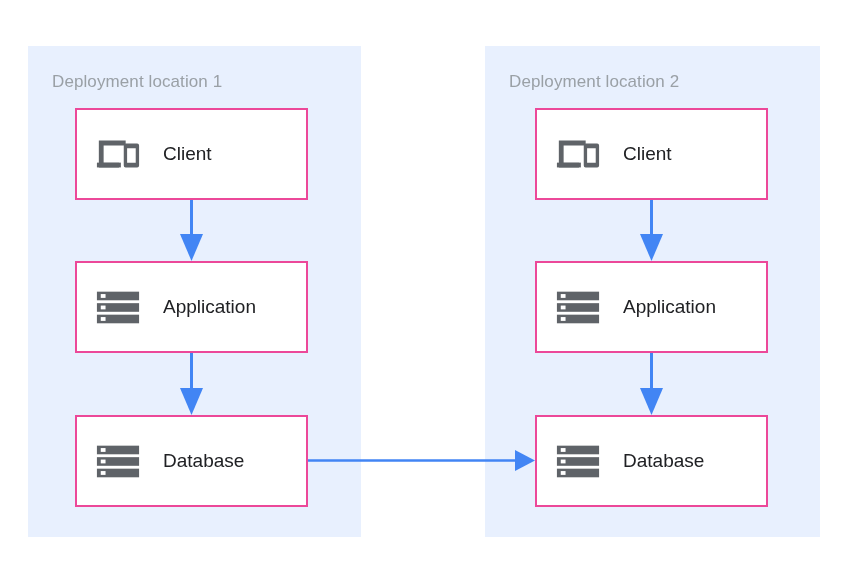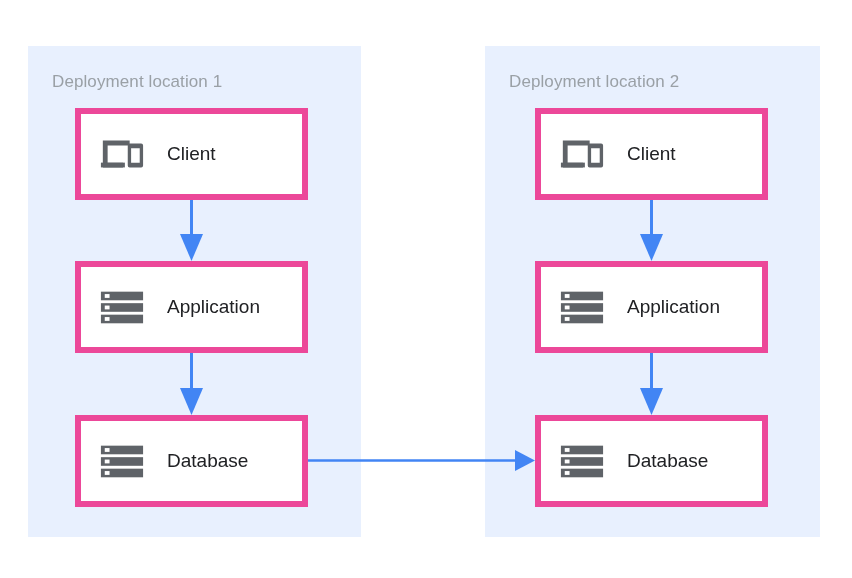--- a/index.html
+++ b/index.html
@@ -24,21 +24,21 @@
   .zone-title {
     position: absolute;
     font-size: 17px;
     color: #9aa0a6;
     letter-spacing: 0.1px;
     white-space: nowrap;
   }
   .node {
     position: absolute;
     background: #ffffff;
-    border: 6px solid #ec4899;
+    border: 2px solid #ec4899;
     box-sizing: border-box;
     display: flex;
     align-items: center;
     justify-content: flex-start;
   }
   .node-icon {
     width: 46px;
     height: 46px;
     margin-left: 18px;
     flex: 0 0 auto;

